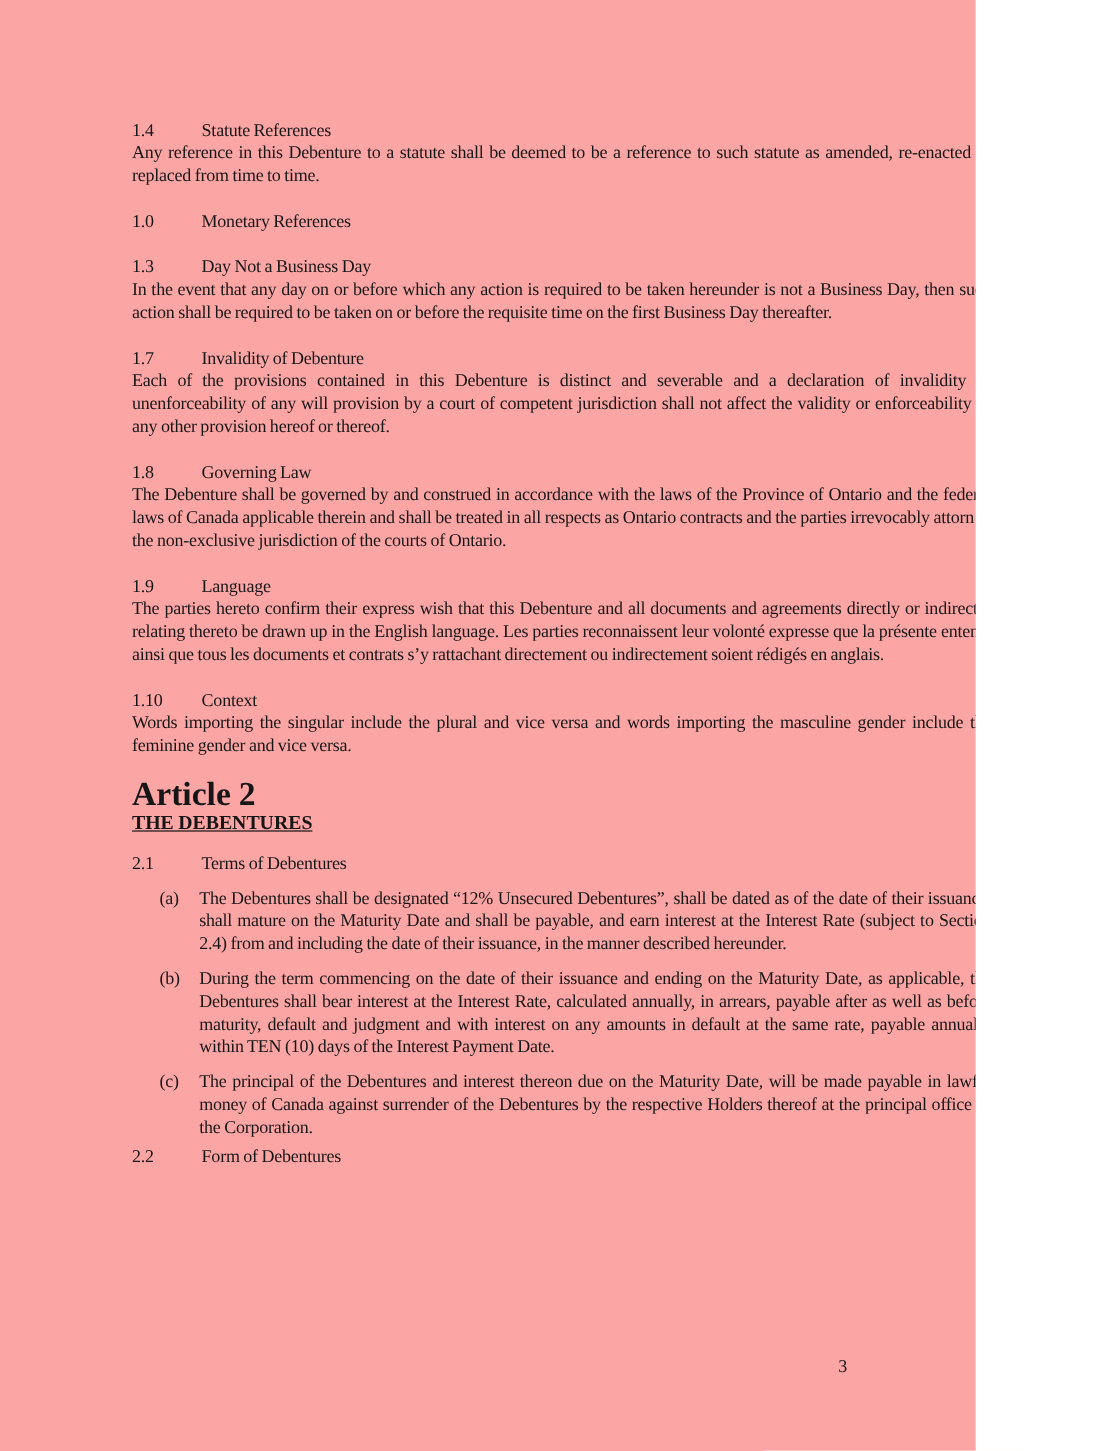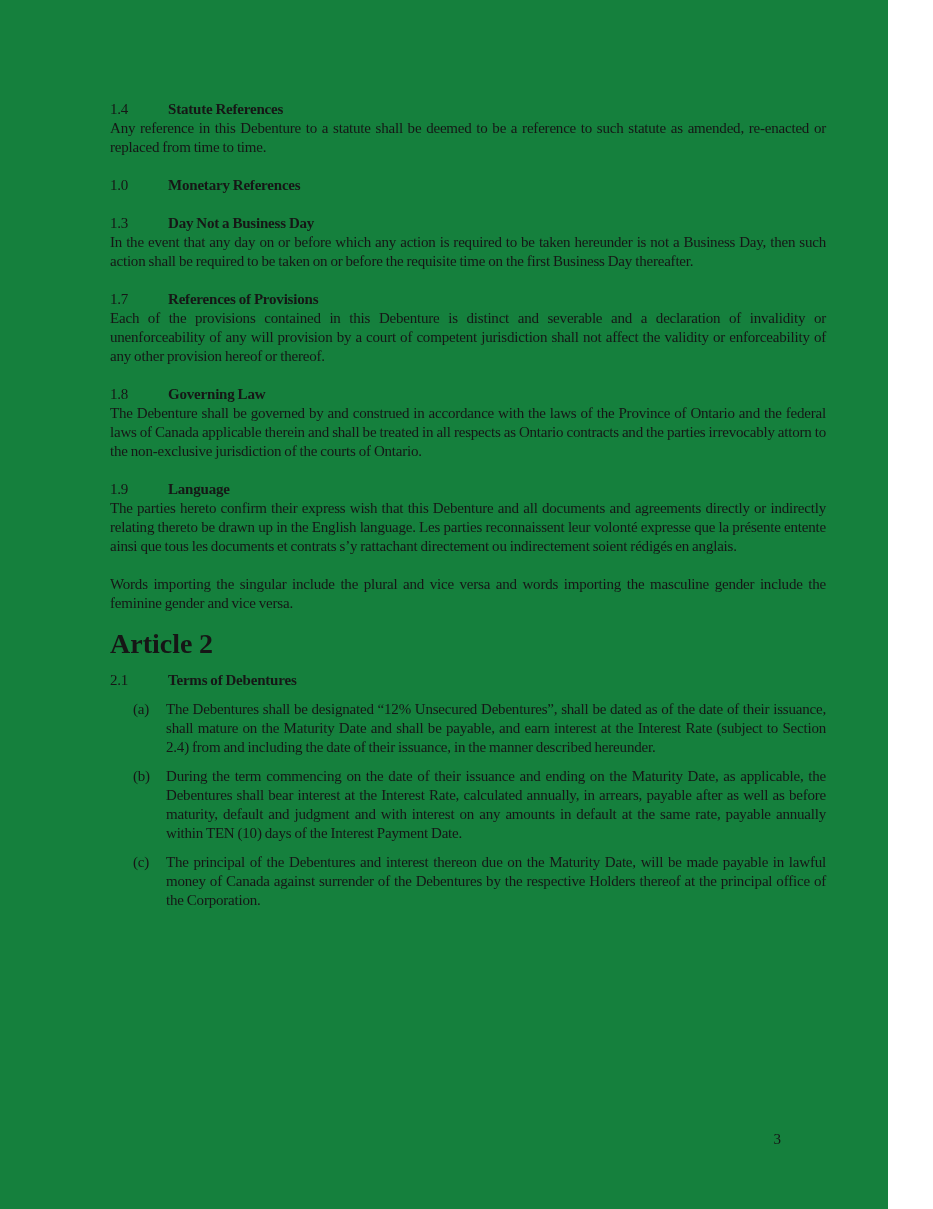--- a/index.html
+++ b/index.html
@@ -2,41 +2,41 @@
 <html><head>
 <meta charset="utf-8">
 <style>
   html, body {
     margin: 0;
     padding: 0;
     background: #ffffff;
   }
   .page {
     position: relative;
-    width: 888px;
+    width: 813px;
     height: 1209px;
-    background: #15803d;
+    background: #fca5a5;
     font-family: "Liberation Serif", "DejaVu Serif", serif;
     color: #161616;
     overflow: hidden;
   }
   .content {
     position: absolute;
     left: 110px;
     top: 100px;
     width: 716px;
     font-size: 15px;
     line-height: 19px;
     letter-spacing: -0.2px;
     word-spacing: -0.5px;
   }
   .sec { margin: 0 0 19px 0; }
   .sec-head { display: flex; }
   .sec-num { flex: 0 0 58px; }
-  .sec-title { font-weight: bold; }
+  .sec-title { font-weight: normal; }
   .sec-body { margin: 0; text-align: justify; }
   .article-head { margin: 0 0 15px 0; }
   .article-label {
     font-weight: bold;
     font-size: 28px;
     line-height: 24px;
     letter-spacing: 0;
   }
   .article-title {
     font-weight: bold;
@@ -85,21 +85,21 @@
       <div class="sec-head">
         <span class="sec-num">1.3</span>
         <span class="sec-title">Day Not a Business Day</span>
       </div>
       <p class="sec-body">In the event that any day on or before which any action is required to be taken hereunder is not a Business Day, then such action shall be required to be taken on or before the requisite time on the first Business Day thereafter.</p>
     </section>
 
     <section class="sec">
       <div class="sec-head">
         <span class="sec-num">1.7</span>
-        <span class="sec-title">References of Provisions</span>
+        <span class="sec-title">Invalidity of Debenture</span>
       </div>
       <p class="sec-body">Each of the provisions contained in this Debenture is distinct and severable and a declaration of invalidity or unenforceability of any will provision by a court of competent jurisdiction shall not affect the validity or enforceability of any other provision hereof or thereof.</p>
     </section>
 
     <section class="sec">
       <div class="sec-head">
         <span class="sec-num">1.8</span>
         <span class="sec-title">Governing Law</span>
       </div>
       <p class="sec-body">The Debenture shall be governed by and construed in accordance with the laws of the Province of Ontario and the federal laws of Canada applicable therein and shall be treated in all respects as Ontario contracts and the parties irrevocably attorn to the non-exclusive jurisdiction of the courts of Ontario.</p>
@@ -107,25 +107,30 @@
 
     <section class="sec">
       <div class="sec-head">
         <span class="sec-num">1.9</span>
         <span class="sec-title">Language</span>
       </div>
       <p class="sec-body">The parties hereto confirm their express wish that this Debenture and all documents and agreements directly or indirectly relating thereto be drawn up in the English language.  Les parties reconnaissent leur volonté expresse que la présente entente ainsi que tous les documents et contrats s’y rattachant directement ou indirectement soient rédigés en anglais.</p>
     </section>
 
     <section class="sec">
+      <div class="sec-head">
+        <span class="sec-num">1.10</span>
+        <span class="sec-title">Context</span>
+      </div>
       <p class="sec-body">Words importing the singular include the plural and vice versa and words importing the masculine gender include the feminine gender and vice versa.</p>
     </section>
 
     <div class="article-head">
       <div class="article-label">Article 2</div>
+      <div class="article-title">THE DEBENTURES</div>
     </div>
 
     <section class="sec sec-terms">
       <div class="sec-head">
         <span class="sec-num">2.1</span>
         <span class="sec-title">Terms of Debentures</span>
       </div>
 
       <div class="list-item">
         <span class="item-marker">(a)</span>
@@ -137,18 +142,22 @@
         <p class="item-text">During the term commencing on the date of their issuance and ending on the Maturity Date, as applicable, the Debentures shall bear interest at the Interest Rate, calculated annually, in arrears, payable after as well as before maturity, default and judgment and with interest on any amounts in default at the same rate, payable annually within TEN (10) days of the Interest Payment Date.</p>
       </div>
 
       <div class="list-item">
         <span class="item-marker">(c)</span>
         <p class="item-text">The principal of the Debentures and interest thereon due on the Maturity Date, will be made payable in lawful money of Canada against surrender of the Debentures by the respective Holders thereof at the principal office of the Corporation.</p>
       </div>
     </section>
 
     <section class="sec">
+      <div class="sec-head">
+        <span class="sec-num">2.2</span>
+        <span class="sec-title">Form of Debentures</span>
+      </div>
     </section>
 
   </div>
 
   <div class="page-number">3</div>
 </div>
 
 </body></html>

